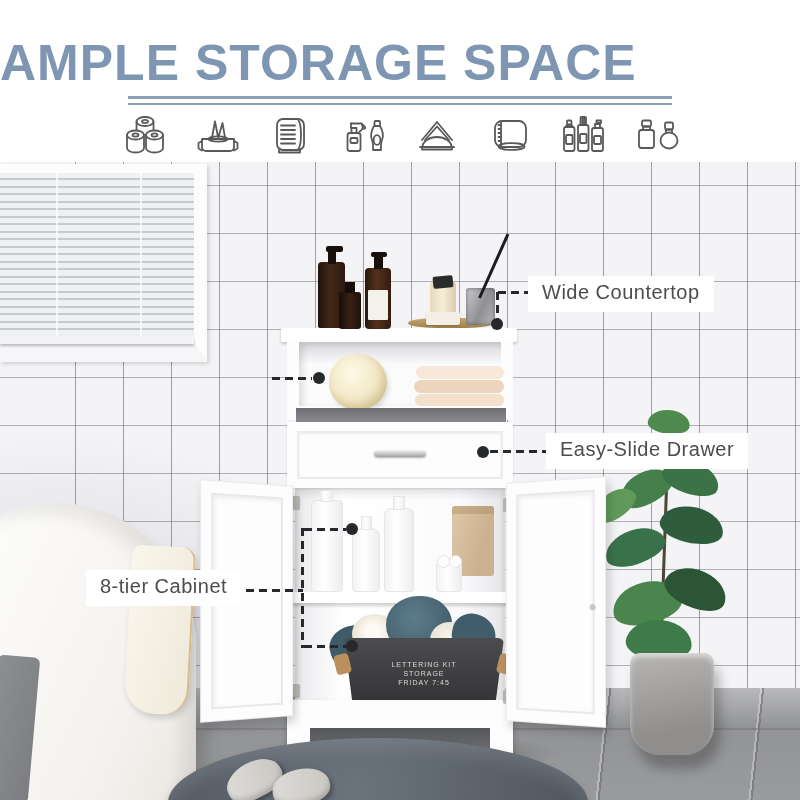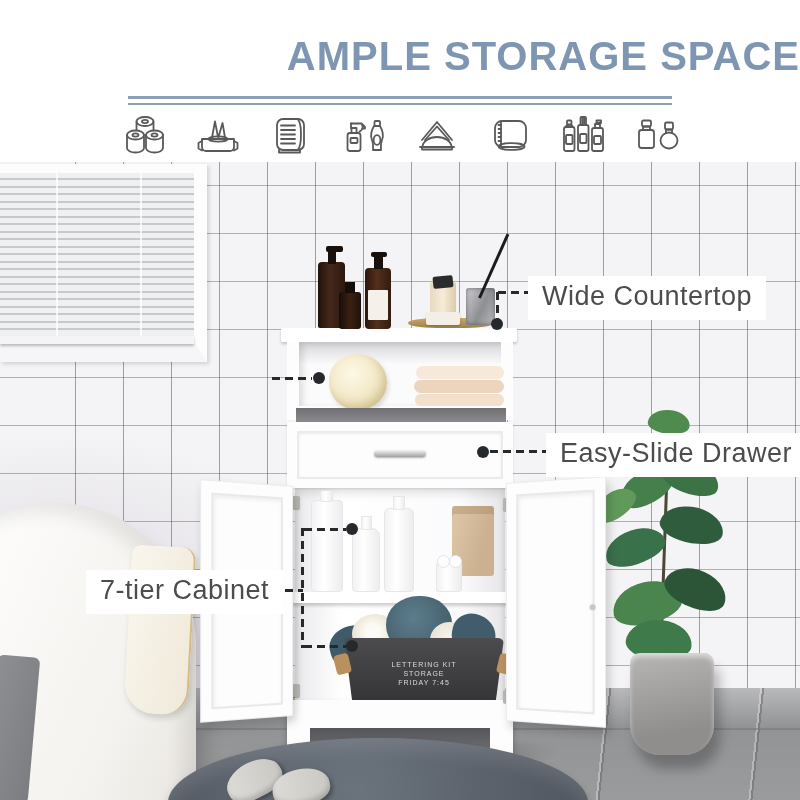--- a/index.html
+++ b/index.html
@@ -1,22 +1,22 @@
 <!DOCTYPE html>
 <html><head>
 <meta charset="utf-8">
 <style>
   html,body{margin:0;padding:0;}
   body{width:800px;height:800px;position:relative;background:#ffffff;
        font-family:"Liberation Sans",sans-serif;overflow:hidden;}
   .abs{position:absolute;}
 
   
-  #page-title{top:34px;left:0;width:800px;text-align:right;
-    font-size:40px;font-weight:bold;letter-spacing:1px;color:#7e96b1;}
+  #page-title{top:34px;left:0;width:800px;text-align:left;
+    font-size:50px;font-weight:bold;letter-spacing:1px;color:#7e96b1;}
   #title-underline{top:96px;left:128px;width:544px;height:4px;
     border-top:3px solid #8ba0b7;border-bottom:2px solid #8ba0b7;}
   #icon-row{top:112px;left:0;width:800px;display:flex;justify-content:center;
     gap:25px;align-items:flex-end;}
   #icon-row svg{width:48px;height:48px;stroke:#58595b;fill:none;
     stroke-width:1.8;stroke-linecap:round;stroke-linejoin:round;}
 
   
   #photo{top:162px;left:0;width:800px;height:638px;overflow:hidden;
     background-color:#f4f3f5;
@@ -110,21 +110,21 @@
 
   
   #rug{left:168px;top:576px;width:420px;height:130px;border-radius:50%;
     background:radial-gradient(circle at 45% 40%,#6b737d,#596069 60%,#4e555e);
     box-shadow:inset 0 10px 18px rgba(255,255,255,.12), 0 6px 10px rgba(0,0,0,.25);}
   .slipper{position:absolute;border-radius:60% 60% 48% 48%;
     background:linear-gradient(100deg,#dedcd8,#c9c7c2);
     box-shadow:inset 0 -4px 5px rgba(0,0,0,.18), 2px 3px 4px rgba(0,0,0,.3);}
 
   
-  .callout-label{position:absolute;background:#ffffff;color:#4c4c4c;font-size:27px;
+  .callout-label{position:absolute;background:#ffffff;color:#4c4c4c;font-size:20px;
     letter-spacing:.5px;padding:5px 14px 8px;white-space:nowrap;}
   .dash-h{position:absolute;height:3px;
     background:repeating-linear-gradient(90deg,#26292c 0 8px,transparent 8px 13px);}
   .dash-v{position:absolute;width:3px;
     background:repeating-linear-gradient(180deg,#26292c 0 8px,transparent 8px 13px);}
   .dot{position:absolute;width:12px;height:12px;border-radius:50%;background:#26292c;}
 </style>
 </head>
 <body>
 
@@ -320,14 +320,14 @@
   <div class="dash-h" style="left:490px;top:288px;width:56px;"></div>
   <div class="dot" style="left:477px;top:284px;"></div>
   <div class="callout-label" style="left:546px;top:271px;">Easy-Slide Drawer</div>
 
   <div class="dash-h" style="left:246px;top:427px;width:57px;"></div>
   <div class="dash-v" style="left:301px;top:366px;height:120px;"></div>
   <div class="dash-h" style="left:304px;top:366px;width:42px;"></div>
   <div class="dash-h" style="left:304px;top:483px;width:42px;"></div>
   <div class="dot" style="left:346px;top:361px;"></div>
   <div class="dot" style="left:346px;top:478px;"></div>
-  <div class="callout-label" style="left:86px;top:408px;">7-tier Cabinet</div>
+  <div class="callout-label" style="left:86px;top:408px;">8-tier Cabinet</div>
 </div>
 
 </body></html>

